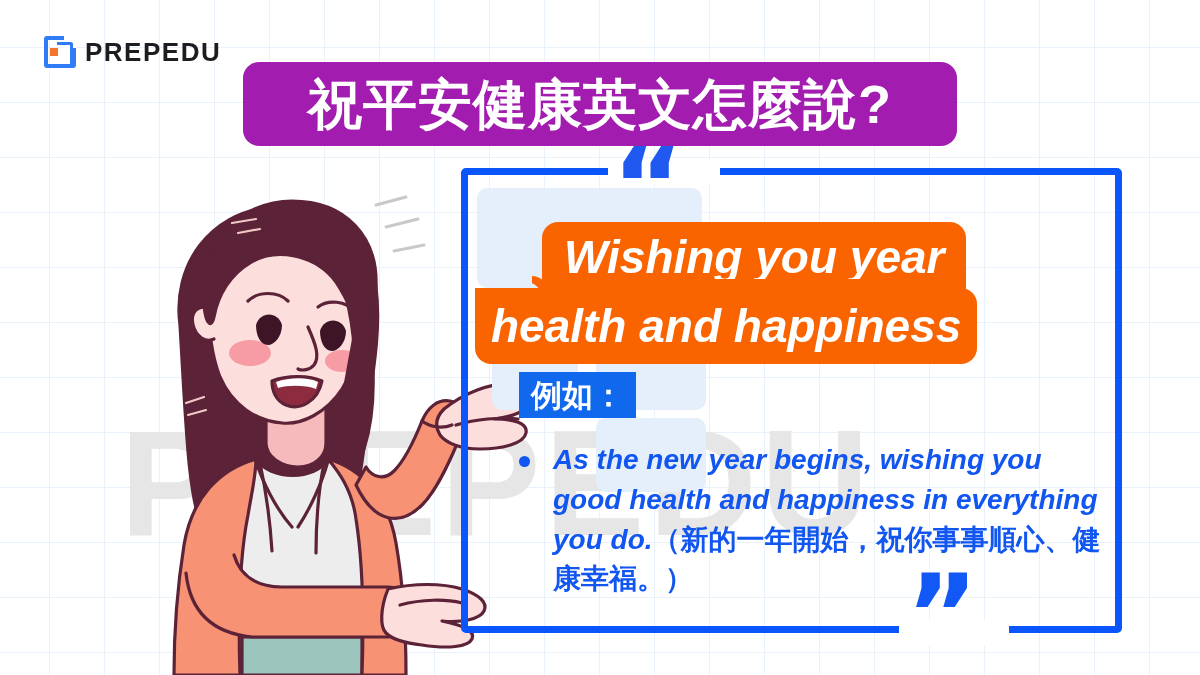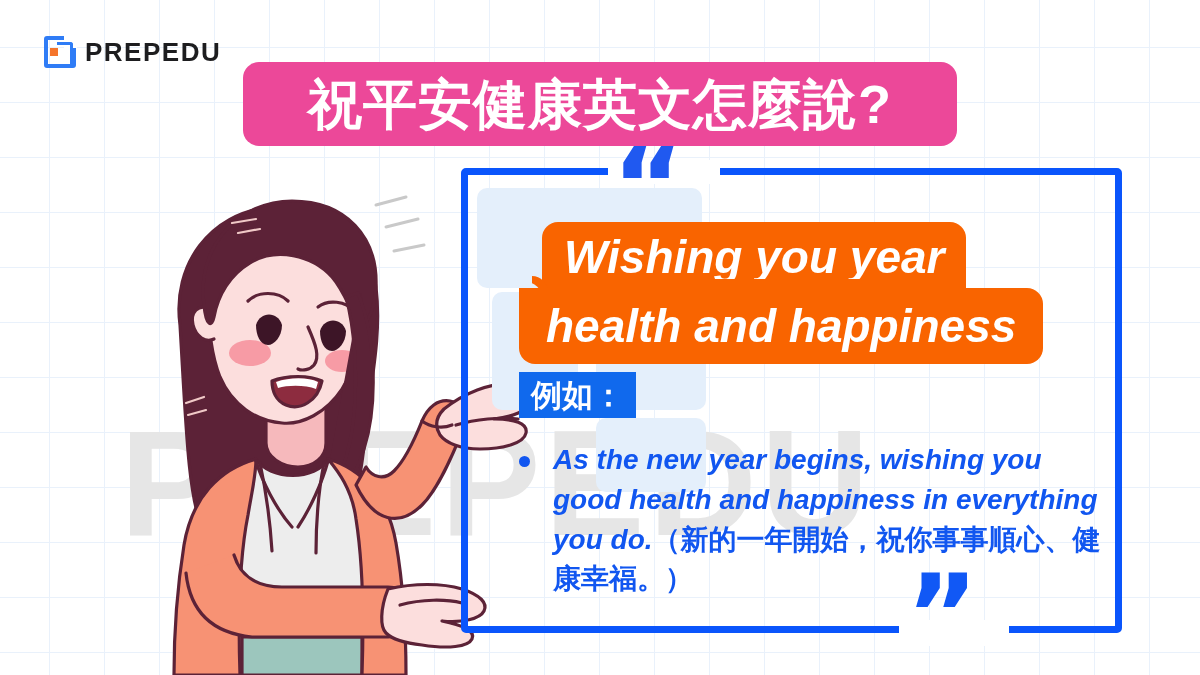--- a/index.html
+++ b/index.html
@@ -45,21 +45,21 @@
     position:absolute;left:6px;top:12px;width:8px;height:8px;background:#f5752c;
   }
   .logo-text{
     font-size:26px;font-weight:bold;letter-spacing:1.5px;color:#1d1d1f;
     font-family:"Liberation Sans",sans-serif;
   }
 
   
   .title-pill{
     position:absolute;left:243px;top:62px;width:714px;height:84px;
-    background:#ec4899;border-radius:16px;
+    background:#a21caf;border-radius:16px;
     display:flex;align-items:center;justify-content:center;
   }
   .title-pill .t{
     color:#ffffff;font-size:54px;font-weight:bold;letter-spacing:1px;
     font-family:"Liberation Sans","DejaVu Sans",sans-serif;line-height:1;
   }
 
   
   .frame{
     position:absolute;left:461px;top:168px;width:661px;height:465px;
@@ -92,21 +92,21 @@
   }
 
   
   .obox{
     position:absolute;background:#f96400;color:#ffffff;
     font-style:italic;font-weight:bold;font-size:46px;line-height:1;
     display:flex;align-items:center;white-space:nowrap;
     font-family:"Liberation Sans",sans-serif;
   }
   .obox-1{left:542px;top:222px;height:70px;padding:0 22px;border-radius:16px 16px 0 0;}
-  .obox-2{left:519px;top:288px;height:76px;padding:0 27px;border-radius:0 16px 16px 16px;}
+  .obox-2{left:475px;top:288px;height:76px;padding:0 16px;border-radius:0 16px 16px 16px;}
   .obox-1::after{
     content:"";position:absolute;left:0;bottom:-1px;width:100%;height:14px;background:#f96400;
   }
   .obox-corner{
     position:absolute;left:542px;top:282px;width:26px;height:26px;background:#f96400;
   }
   .obox-corner::after{
     content:"";position:absolute;left:-16px;top:0;width:16px;height:16px;
     background:transparent;border-top-right-radius:16px;box-shadow:6px -6px 0 0 #f96400;
   }

